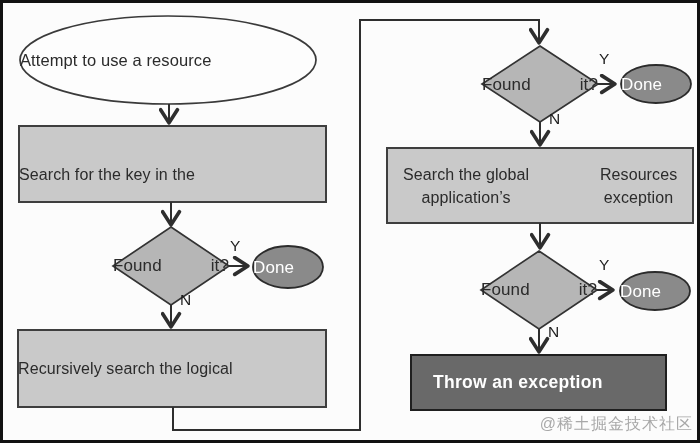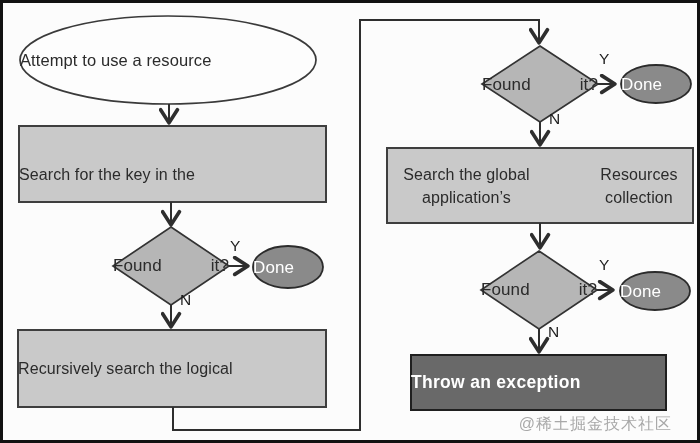--- a/index.html
+++ b/index.html
@@ -27,33 +27,33 @@
   .lbl-rect1  { left:16px;  top:123px; width:307px; height:96px; }
   .lbl-d1     { left:110px; top:225px; width:116px; height:76px; font-size:17px; line-height:22px; }
   .lbl-done1  { left:250px; top:244px; width:70px;  height:41px; color:#fff; font-size:17px; }
   .lbl-rect2  { left:15px;  top:327px; width:308px; height:77px;border-radius:16px; }
   .lbl-d2     { left:479px; top:44px;  width:116px; height:75px; font-size:17px; line-height:22px; }
   .lbl-done2  { left:618px; top:62px;  width:70px;  height:38px; color:#fff; font-size:17px; }
   .lbl-rect3  { left:384px; top:145px; width:306px; height:75px;gap:39px; }
   .lbl-d3     { left:478px; top:249px; width:116px; height:76px; font-size:17px; line-height:22px; }
   .lbl-done3  { left:617px; top:269px; width:70px;  height:38px; color:#fff; font-size:17px; }
   .lbl-throw  { left:408px; top:352px; width:255px; height:55px; color:#fff;
-                font-weight:bold; font-size:17.5px; letter-spacing:.3px; }
+                font-weight:bold; font-size:17.5px; letter-spacing:.3px;padding-left:22px; }
   .edge-lbl {
     position:absolute; font-size:15.5px; font-weight:500; color:#1d1d1d;
     pointer-events:none;
   }
   .y1 { left:227px; top:234px; }
   .n1 { left:177px; top:288px; }
   .y2 { left:596px; top:47px;  }
   .n2 { left:546px; top:107px; }
   .y3 { left:596px; top:253px; }
   .n3 { left:545px; top:320px; }
   .watermark {
-    position:absolute; right:25px; bottom:5px;
+    position:absolute; right:4px; bottom:5px;
     font-size:16px; color:#a8a8a8; letter-spacing:1px;
     pointer-events:none;
   }
 </style>
 </head>
 <body>
 
 <div class="stage">
 
   <svg class="layer" width="700" height="443" viewBox="0 0 700 443">
@@ -110,21 +110,21 @@
 
   <div class="label lbl-d2">
     <span>Found</span>
     <span>it?</span>
   </div>
 
   <div class="label lbl-done2">Done</div>
 
   <div class="label lbl-rect3">
     <span>Search the global application’s</span>
-    <span>Resources collection</span>
+    <span>Resources exception</span>
   </div>
 
   <div class="label lbl-d3">
     <span>Found</span>
     <span>it?</span>
   </div>
 
   <div class="label lbl-done3">Done</div>
 
   <div class="label lbl-throw">Throw an exception</div>

